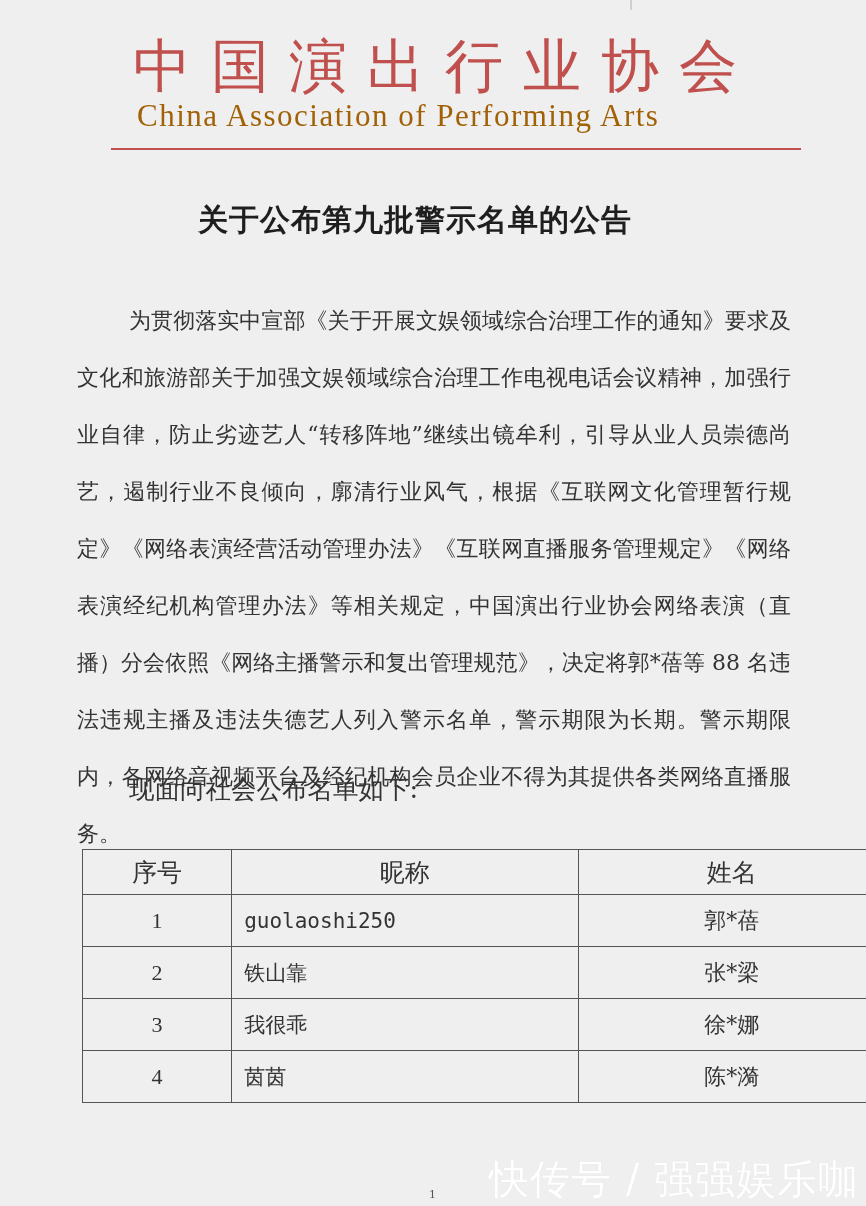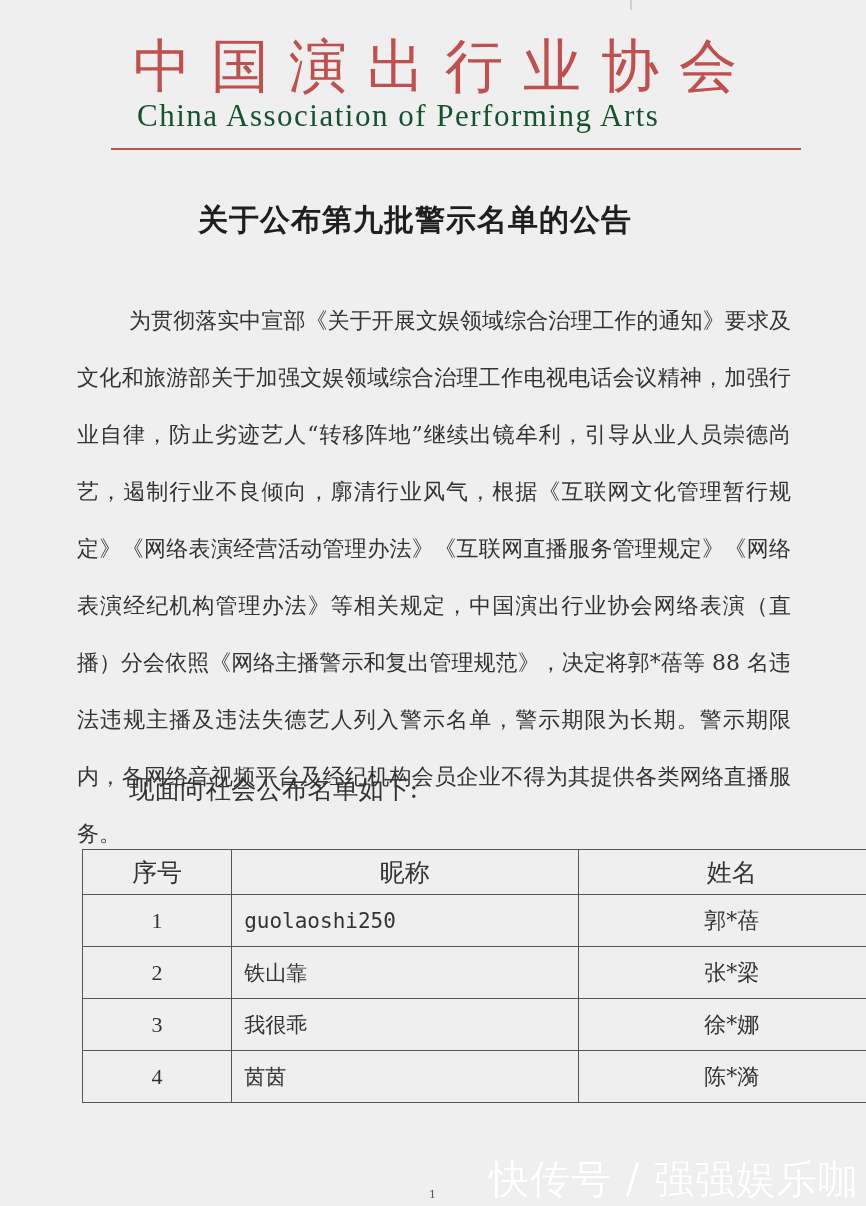--- a/index.html
+++ b/index.html
@@ -13,21 +13,21 @@
   .page { position:absolute; left:0; top:0; width:866px; height:1206px;margin-left:11px; }
   .topmark { position:absolute; left:619px; top:0; width:2px; height:10px; background:#cfcfcf; }
   .org-cn {
     position:absolute; left:122px; top:30px; width:620px;
     font-size:58px; letter-spacing:20px; color:#c0504d;
     white-space:nowrap; line-height:72px;
     font-family:"DejaVu Serif","Liberation Serif",serif;
   }
   .org-en {
     position:absolute; left:126px; top:98px; width:620px;
-    font-size:31px; letter-spacing:1.5px; color:#14532d;
+    font-size:31px; letter-spacing:1.5px; color:#a16207;
     font-family:"Liberation Serif","DejaVu Serif",serif; white-space:nowrap;
   }
   .rule { position:absolute; left:100px; top:148px; width:690px; height:2px; background:#c0504d; }
   .doc-title {
     position:absolute; left:0; top:200px; width:808px; text-align:center;
     font-size:30px; font-weight:bold; color:#1e1e1e; letter-spacing:1px;
     font-family:"DejaVu Sans","Liberation Sans",sans-serif;
   }
   .body-text {
     position:absolute; left:66px; top:292px; width:714px;

